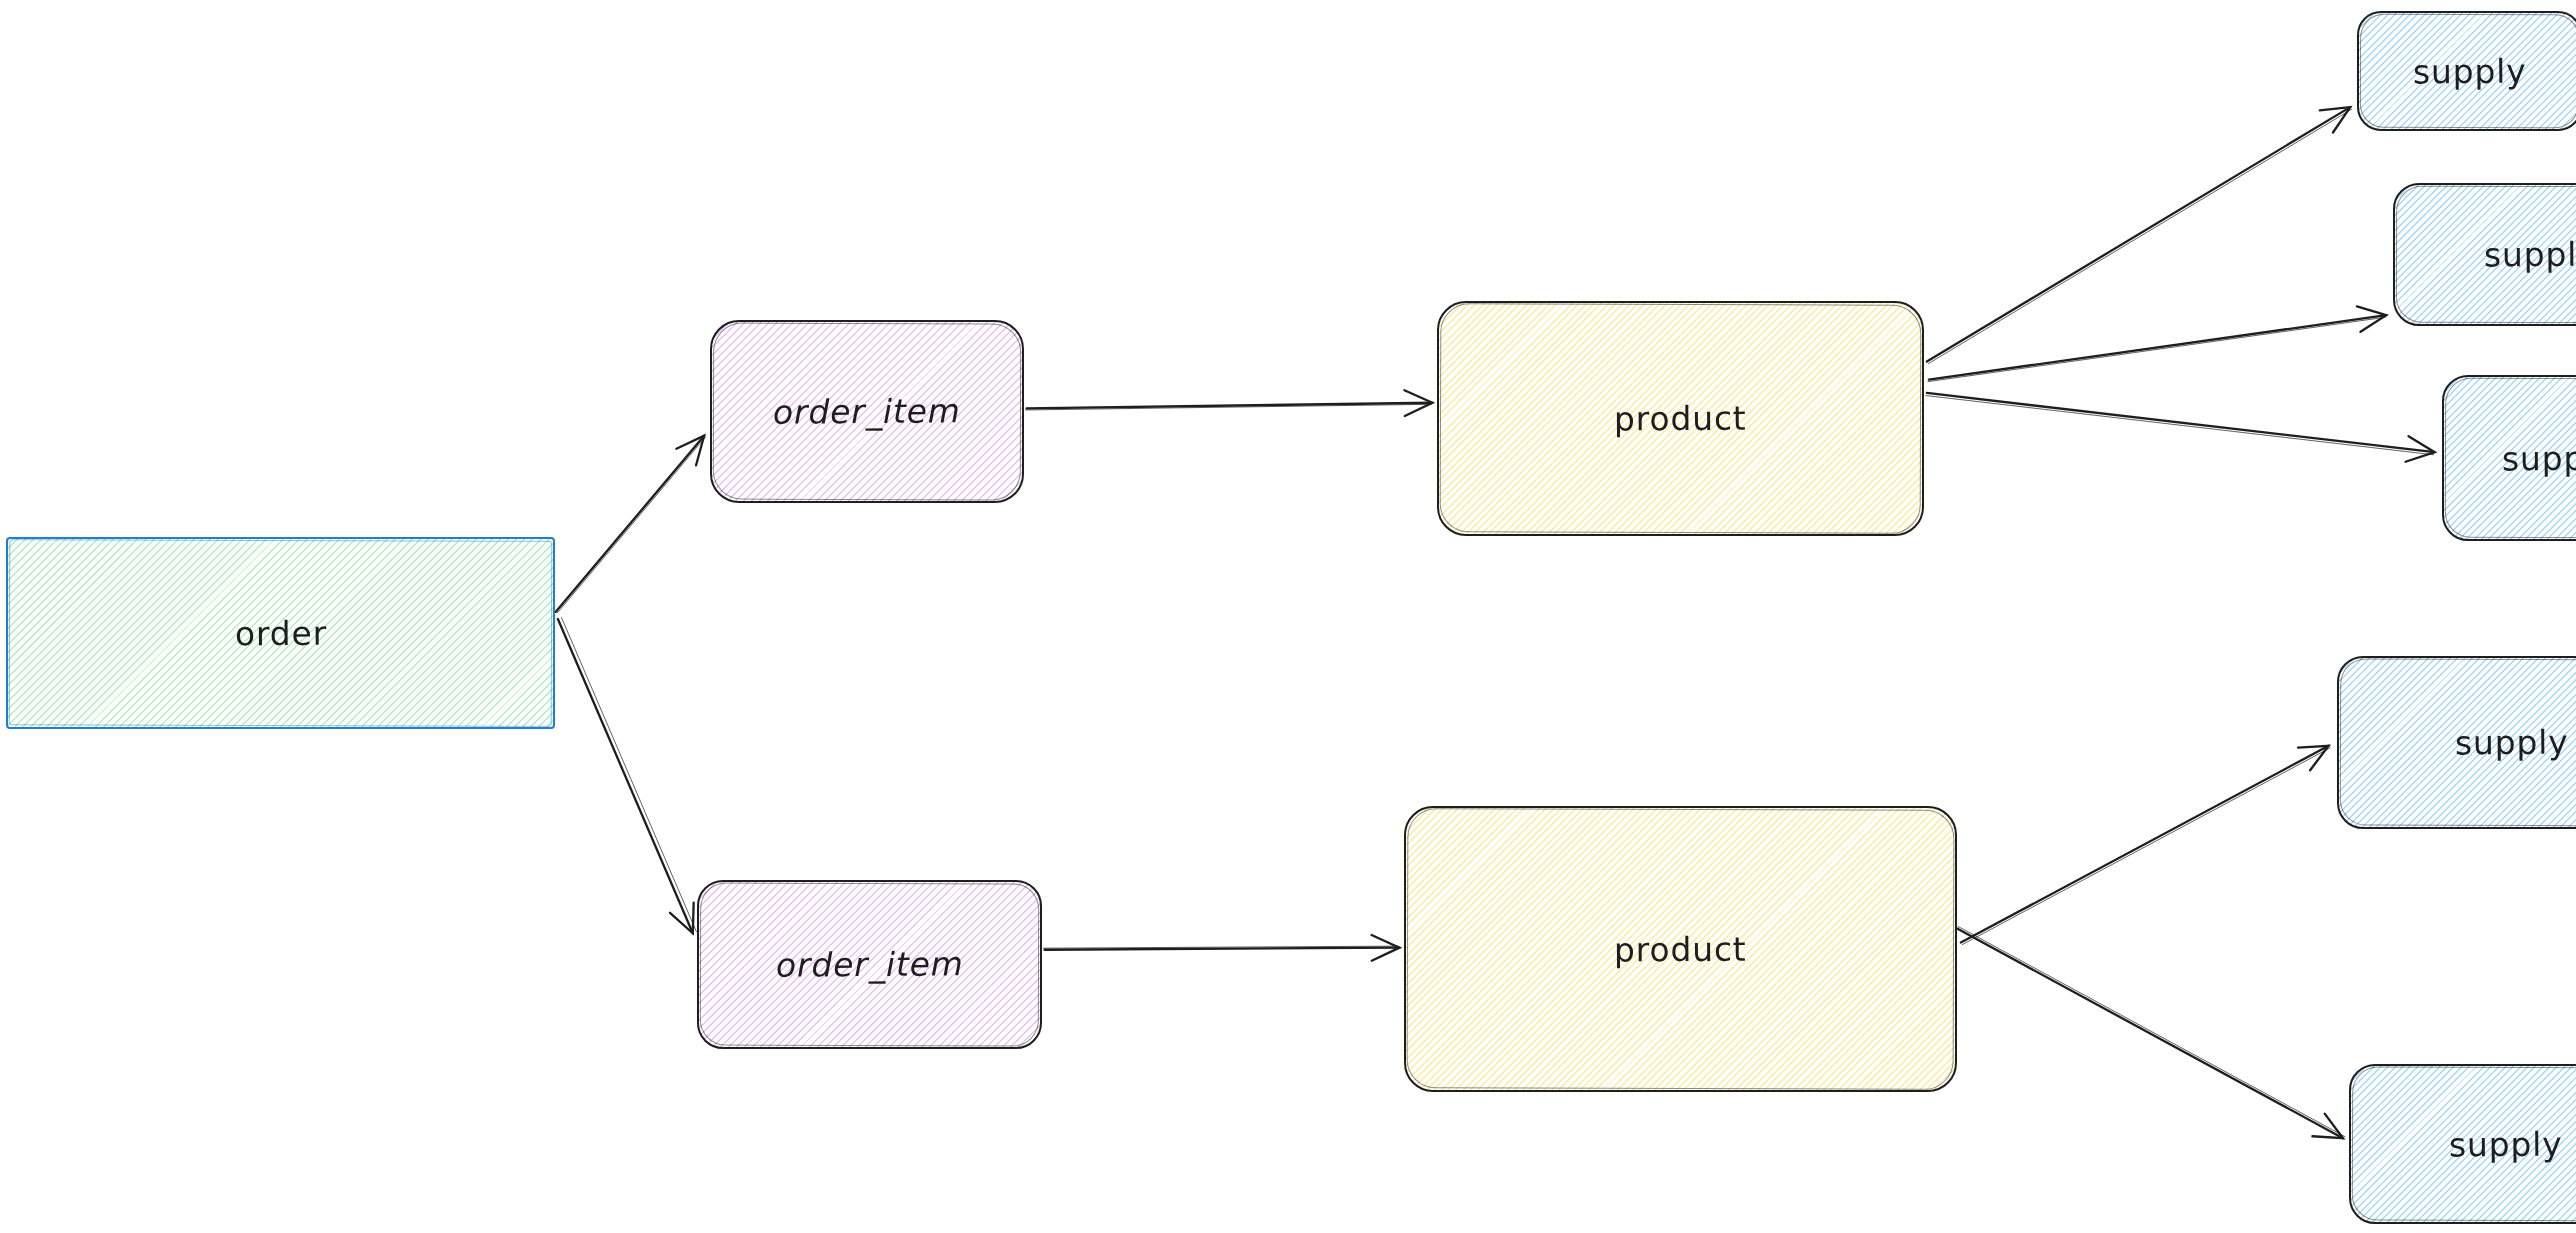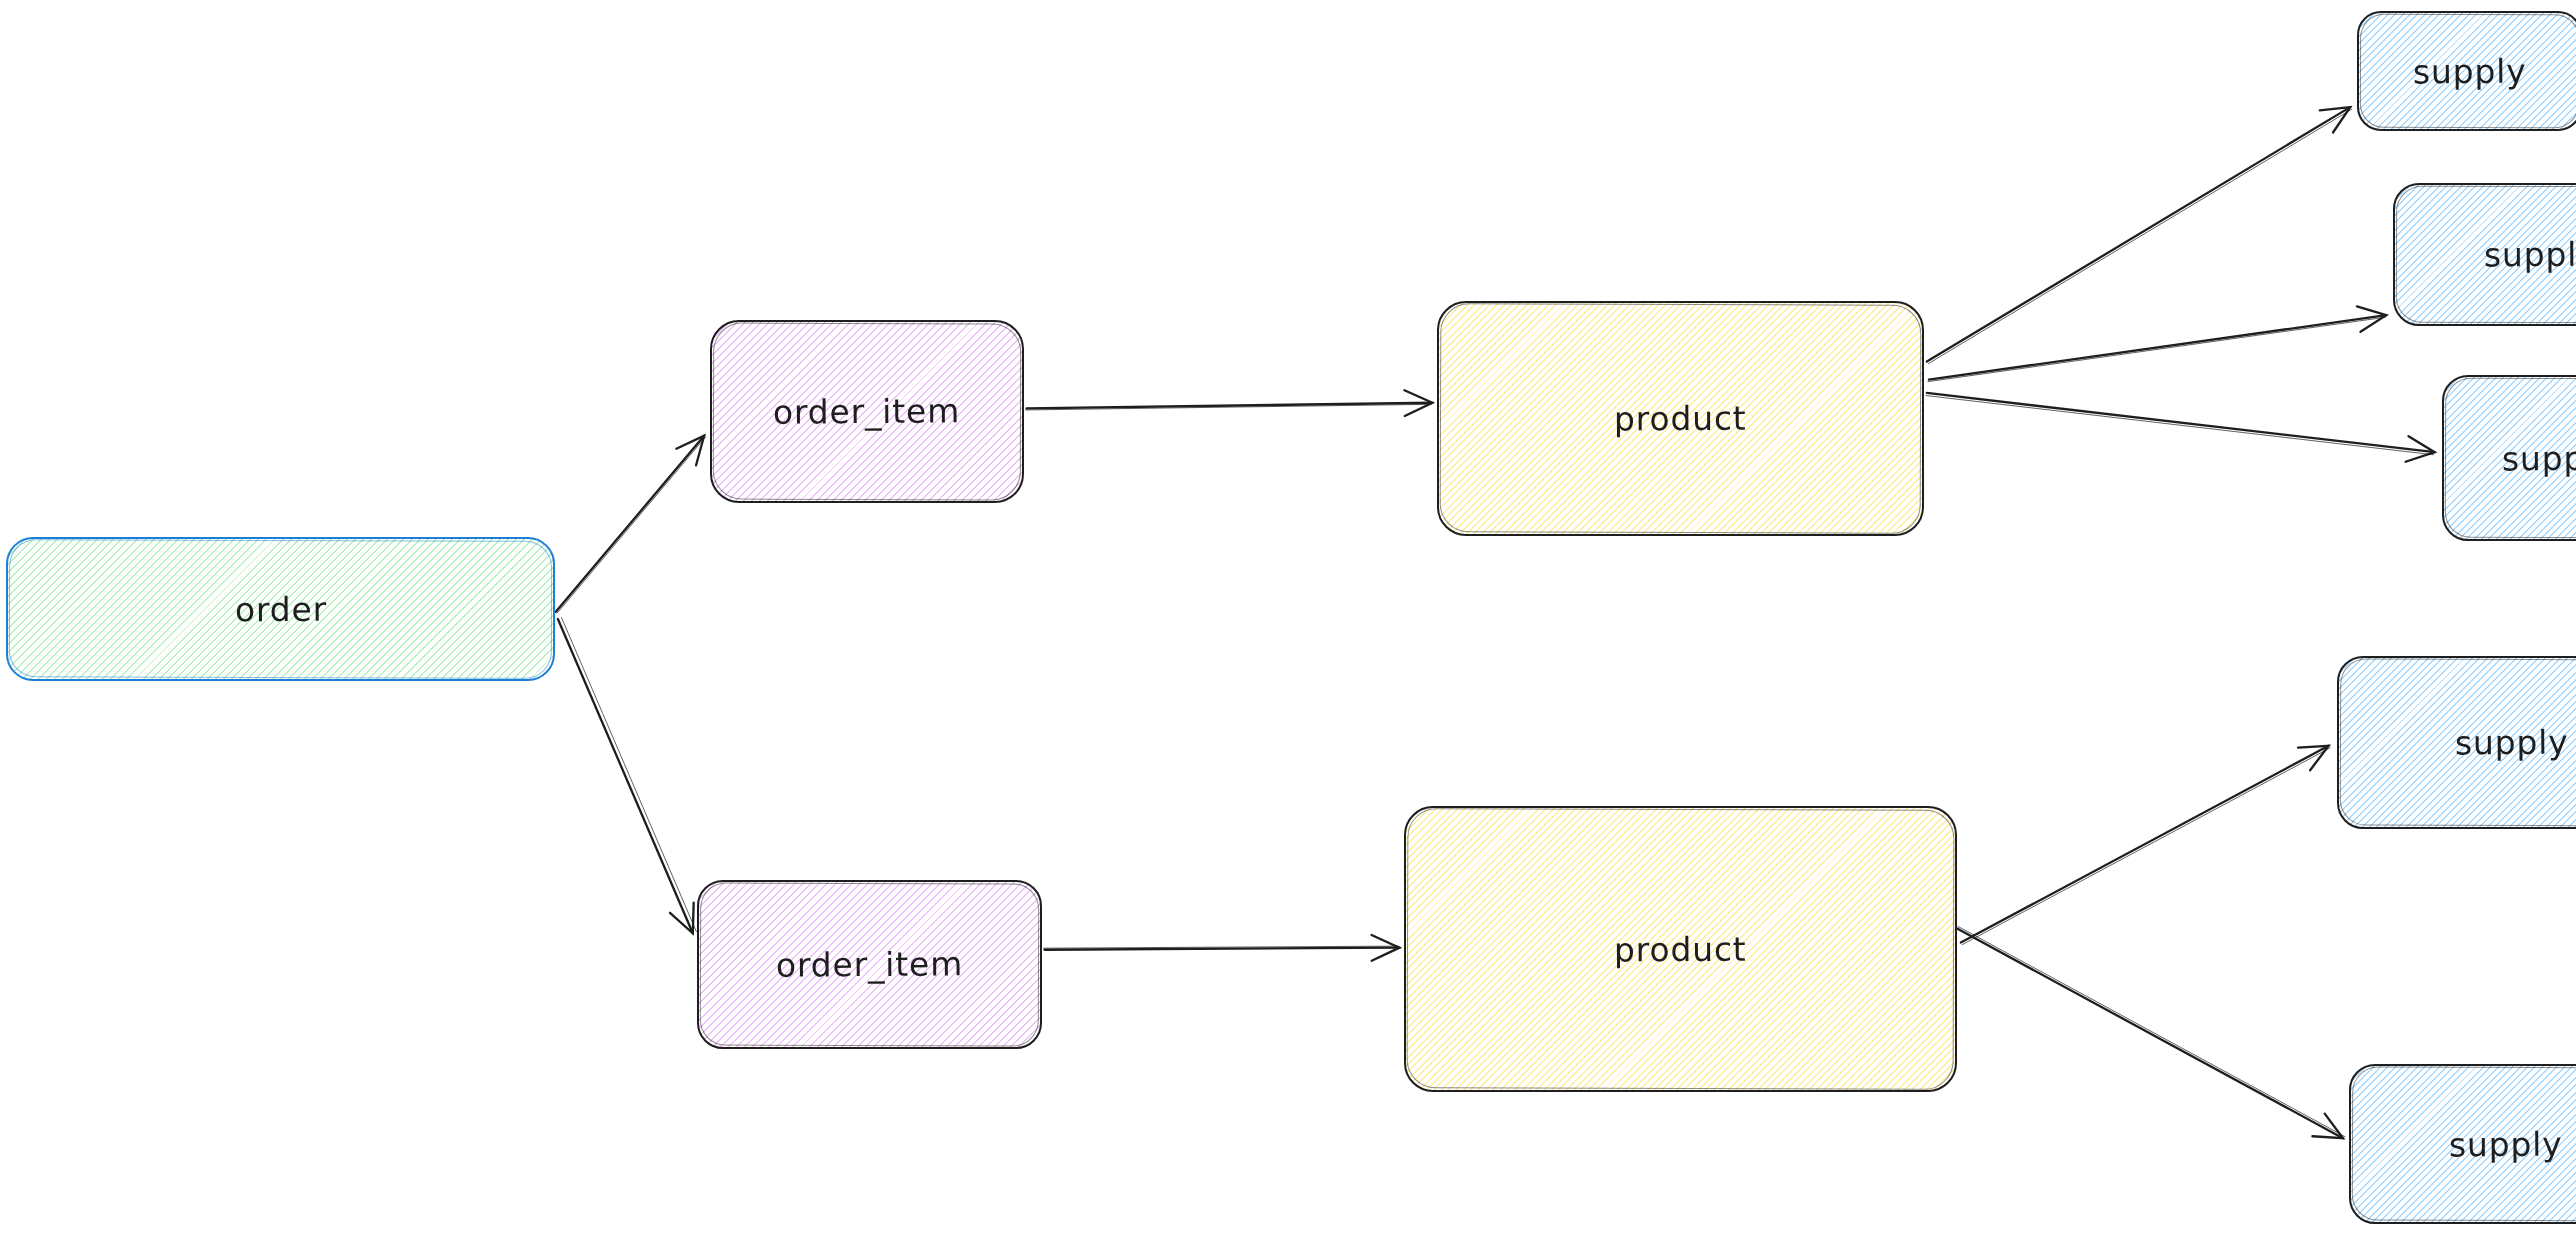--- a/index.html
+++ b/index.html
@@ -45,33 +45,34 @@
     white-space: nowrap;
   }
   
   .fill-green {
     background-image: repeating-linear-gradient(135deg,
       rgba(178,242,187,.95) 0 1.4px, transparent 1.4px 5.7px);
   }
   .fill-pink {
     background-image: repeating-linear-gradient(135deg,
       rgba(238,190,250,.95) 0 1.4px, transparent 1.4px 5.7px);
+    font-style: italic;
   }
   .fill-yellow {
     background-image: repeating-linear-gradient(135deg,
       rgba(255,236,153,.95) 0 1.4px, transparent 1.4px 5.2px);
   }
   .fill-blue {
     background-image: repeating-linear-gradient(135deg,
       rgba(165,216,255,.95) 0 1.4px, transparent 1.4px 5.2px);
   }
   .stroke-blue { --bc: #1c7ed6; border-width: 2.3px; }
 
   
-  #n-order            { left: 6.2px;   top: 537px; width: 549px; height: 144px; border-radius: 27px; }
+  #n-order            { left: 6.2px;   top: 537px; width: 549px; height: 192px; border-radius: 4px; }
   #n-order-item-top   { left: 710px; top: 320px;  width: 314px;  height: 183px; border-radius: 29px; }
   #n-product-top      { left: 1437px; top: 301px;  width: 487px;  height: 235px; border-radius: 29px; }
   #n-supply-1         { left: 2357px; top: 11.3px;   width: 225px;  height: 120px; border-radius: 24px; }
   #n-supply-2         { left: 2393px; top: 183px;  width: 296px;  height: 143px; border-radius: 26px; }
   #n-supply-3         { left: 2442px; top: 375px;  width: 233px;  height: 166px; border-radius: 26px; }
   #n-order-item-bottom{ left: 697px; top: 880px; width: 345px;  height: 169px; border-radius: 26px; }
   #n-product-bottom   { left: 1404px; top: 806px; width: 553px; height: 286px; border-radius: 29px; }
   #n-supply-4         { left: 2337px; top: 656px; width: 349px;  height: 173px; border-radius: 26px; }
   #n-supply-5         { left: 2349px; top: 1064px; width: 314px;  height: 160px; border-radius: 26px; }
 

